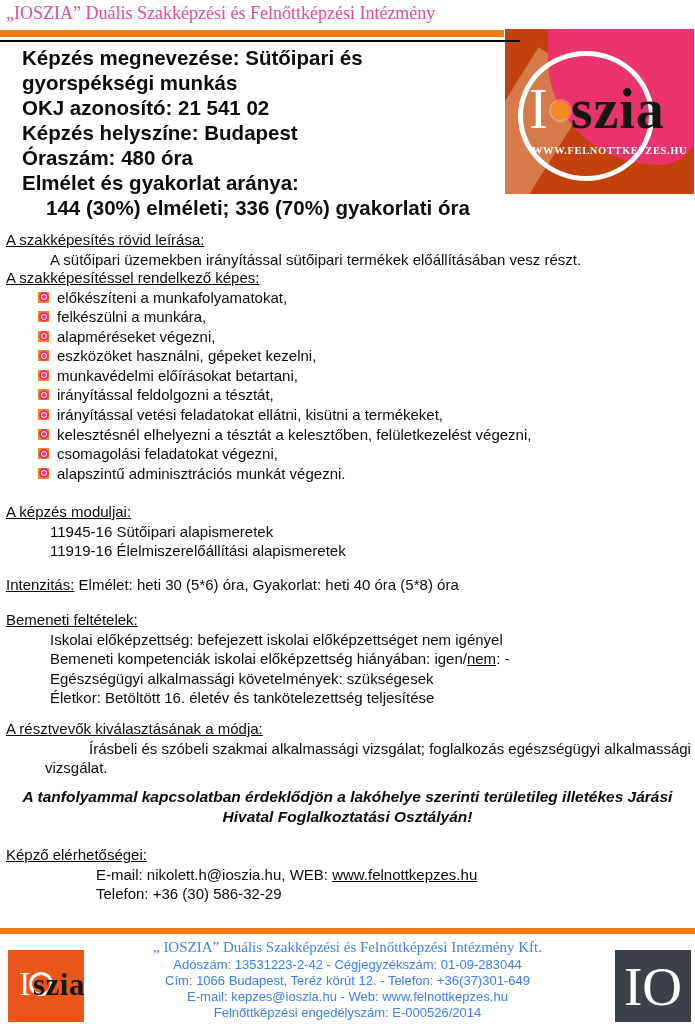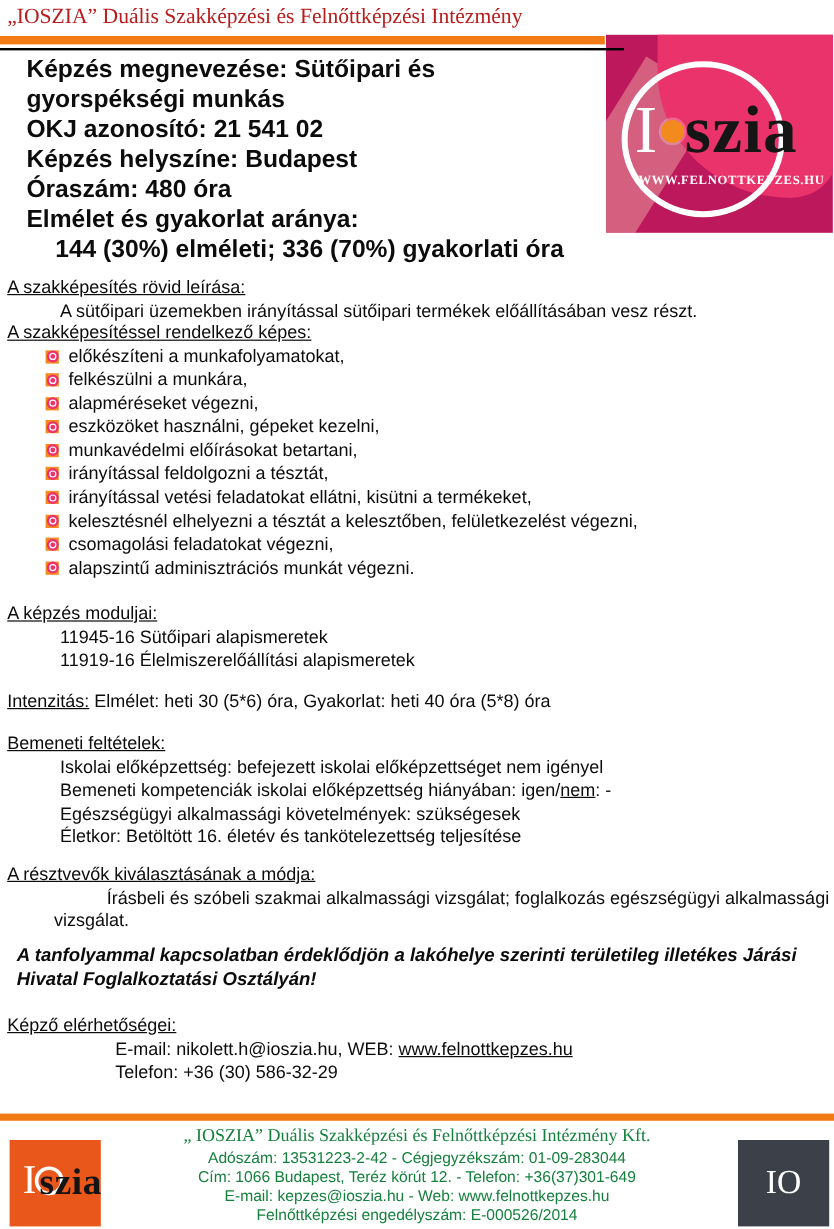--- a/index.html
+++ b/index.html
@@ -2,25 +2,25 @@
 <html lang="hu"><head>
 <meta charset="utf-8">
 <style>
   * { margin:0; padding:0; box-sizing:border-box; }
   html,body { width:695px; height:1024px; }
   body { font-family:"Liberation Sans", sans-serif; background:#ffffff; color:#0c0c0c; position:relative; overflow:hidden; }
   .u { text-decoration:underline; }
   .page { position:absolute; inset:0; }
 
   
-  .hdr-title { position:absolute; top:3px; left:6px; font-family:"Liberation Serif",serif; font-size:18px; color:#b91c1c; }
+  .hdr-title { position:absolute; top:3px; left:6px; font-family:"Liberation Serif",serif; font-size:18px; color:#ec4899; }
   .hdr-rule { position:absolute; top:30px; left:0; width:504px; height:7px; background:#F37B15; }
 
   
-  .logo { position:absolute; top:29px; right:1px; width:189px; height:165px; background:#be185d; overflow:hidden; }
+  .logo { position:absolute; top:29px; right:1px; width:189px; height:165px; background:#c2410c; overflow:hidden; }
   .logo-stripe { position:absolute; left:-30px; top:20px; width:70px; height:220px; background:rgba(255,230,190,0.35); transform:rotate(32deg); }
   .logo-pink { position:absolute; top:-6px; right:-4px; width:150px; height:142px; background:#EA336B; border-radius:0 0 30% 85%; }
   .logo-ring { position:absolute; left:13px; top:22px; width:136px; height:130px; border:5px solid #ffffff; border-radius:50%; }
   .logo-text { position:absolute; left:24px; top:52px; font-family:"Liberation Serif",serif; font-size:56px; line-height:56px; white-space:nowrap; }
   .logo-text .li { color:#ffffff; }
   .logo-text .lo { display:inline-block; width:19px; height:19px; background:#F28A1E; border-radius:50%; margin:0 1px 8px 3px; vertical-align:baseline; box-shadow:0 0 0 2px rgba(255,255,255,0.25); }
   .logo-text .ls { color:#151515; font-weight:bold; letter-spacing:1px; }
   .logo-url { position:absolute; left:27px; top:116px; font-family:"Liberation Serif",serif; font-size:10.5px; font-weight:bold; color:#ffffff; letter-spacing:0.6px; }
 
   
@@ -40,34 +40,34 @@
   .cap-list li { padding-left:51px; position:relative; line-height:19.6px; }
   .bullet-icon { position:absolute; left:32px; top:4px; width:11px; height:11px; background:#F28A1E; }
   .bullet-icon::before { content:""; position:absolute; left:0.5px; top:0.5px; width:10px; height:10px; border-radius:50%; background:#EA336B; }
   .bullet-icon::after { content:""; position:absolute; left:2.5px; top:2.5px; width:4px; height:4px; border:1px solid #ffffff; border-radius:50%; }
 
   #sec-modules   { top:502px; }
   #sec-intensity { top:575px; }
   #sec-entry     { top:610px; }
   #sec-selection { top:719px; }
   #sec-selection .body { text-indent:44px; width:672px;margin-left:39px; }
-  #notice { position:absolute; top:787px; left:0; width:695px; font-size:15.5px; font-weight:bold; font-style:italic; line-height:20px; padding:0 14px; }
+  #notice { position:absolute; top:787px; left:0; width:695px; text-align:center; font-size:15.5px; font-weight:bold; font-style:italic; line-height:20px; padding:0 14px; }
   #sec-contact { top:845px; }
 
   
   .f-rule { position:absolute; top:928px; left:0; width:695px; height:6px; background:#F37B15; }
-  .f-text { position:absolute; top:938px; left:0; width:695px; text-align:center; font-size:13px; line-height:16px; color:#15803d; }
+  .f-text { position:absolute; top:938px; left:0; width:695px; text-align:center; font-size:13px; line-height:16px; color:#3b82f6; }
   .f-text .company { font-family:"Liberation Serif",serif; font-size:15px; line-height:19px; }
 
   .flogo-left { position:absolute; top:950px; left:8px; width:76px; height:72px; background:#E9571B; }
   .flogo-left .fi { position:absolute; left:11px; top:17px; color:#ffffff; font-family:"Liberation Serif",serif; font-size:34px; line-height:34px; }
   .flogo-left .fring { position:absolute; left:21px; top:22px; width:24px; height:24px; border:3px solid #ffffff; border-radius:50%; }
   .flogo-left .fszia { position:absolute; left:25px; top:19px; color:#141414; font-family:"Liberation Serif",serif; font-size:31px; line-height:31px; font-weight:bold; letter-spacing:0.5px; }
   .flogo-right { position:absolute; top:950px; left:615px; width:76px; height:72px; background:#3C4049; display:flex; align-items:center; justify-content:center; }
-  .flogo-right span { color:#ffffff; font-family:"Liberation Serif",serif; font-size:28px; }
+  .flogo-right span { color:#ffffff; font-family:"Liberation Serif",serif; font-size:55px; }
   a { color:inherit; }
 </style>
 </head>
 <body>
 
 <div class="page">
 
   <div class="hdr-title">„IOSZIA” Duális Szakképzési és Felnőttképzési Intézmény</div>
   <div class="hdr-rule"></div>
 

